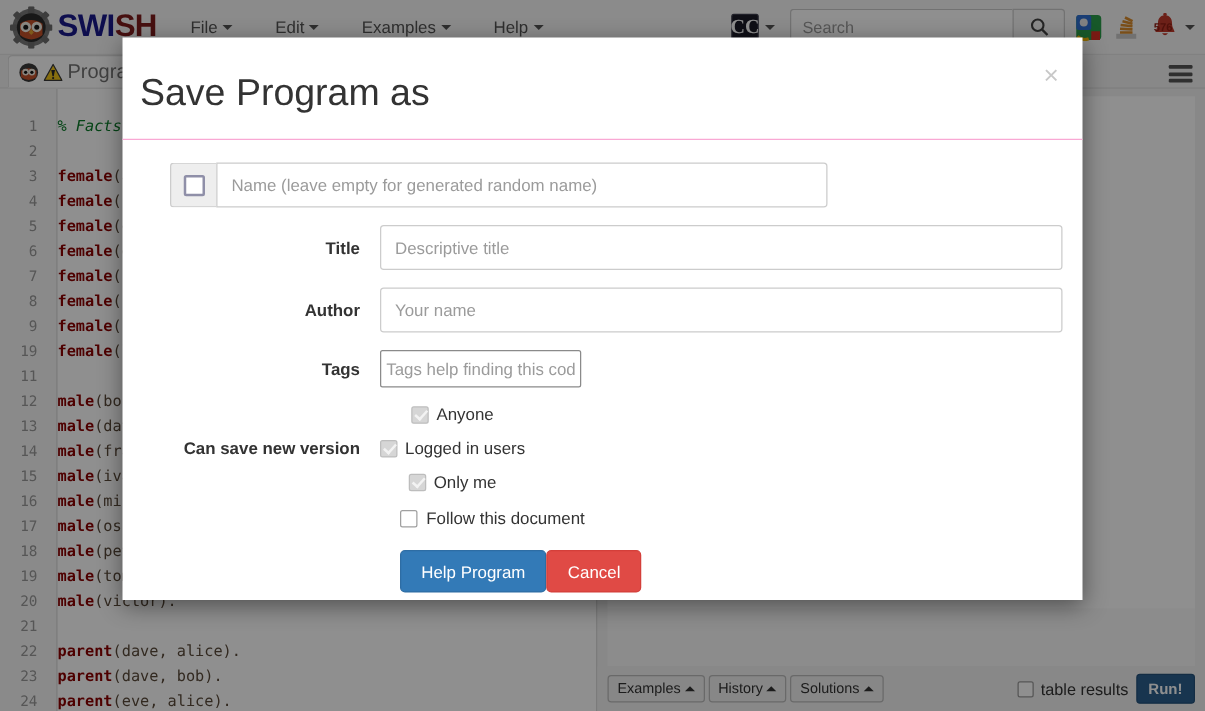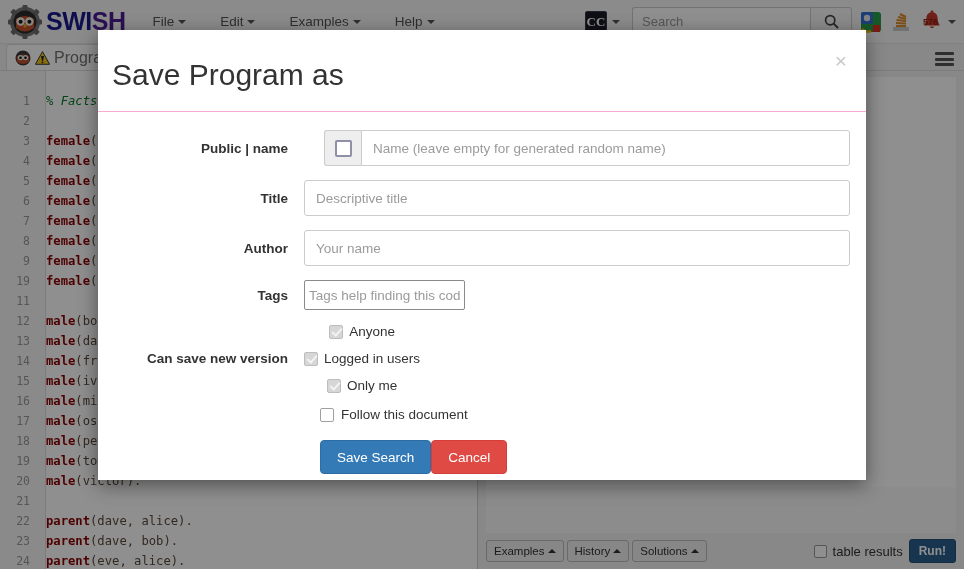--- a/index.html
+++ b/index.html
@@ -35,21 +35,21 @@
     padding: 0 10px 0 8px; height: 44px;
   }
   .owl {
     width: 34px; height: 34px; position: relative; flex: none;
   }
   .brand-text {
     font-size: 25px; font-weight: bold; letter-spacing: -0.5px;
     font-family: "Liberation Sans", sans-serif;
   }
   .brand-text .b1 { color: #1a1a8c; }
-  .brand-text .b2 { color: #4c1d95; }
+  .brand-text .b2 { color: #7f1d1d; }
 
   .nav-menu { display: flex; align-items: center; height: 44px; }
   .nav-item {
     padding: 0 17px; height: 44px; line-height: 44px;
     font-size: 13.5px; color: #555;
     display: flex; align-items: center; gap: 4px;
   }
   .caret {
     display: inline-block; width: 0; height: 0;
     border-left: 4px solid transparent;
@@ -57,21 +57,21 @@
     border-top: 4px solid #555;
   }
 
   .nav-right {
     margin-left: auto; display: flex; align-items: center;
     gap: 8px; padding-right: 8px; height: 44px;
   }
   .cc-icon {
     width: 22px; height: 22px; background: #1b1b28;
     border: 1px solid #3a3a4a; border-radius: 2px;
-    color: #ffffff; font-size: 13px; font-weight: bold;
+    color: #ffffff; font-size: 16px; font-weight: bold;
     display: flex; align-items: center; justify-content: center;
     font-family: "Liberation Serif", serif;
   }
   .cc-wrap { display: flex; align-items: center; gap: 5px; margin-right: 4px; }
   .search-group { display: flex; height: 30px; }
   .search-input {
     width: 178px; height: 30px;
     border: 1px solid #ccc; border-right: none;
     border-radius: 3px 0 0 3px;
     padding: 0 9px; font-size: 13px; color: #555;
@@ -536,21 +536,20 @@
 
   <div class="modal">
     <div class="modal-header">
       <h2 class="modal-title">Save Program as</h2>
       <button class="modal-close">×</button>
     </div>
 
     <div class="modal-body">
 
       <div class="form-row">
-        <div class="form-label">Public | name</div>
         <div class="form-ctl">
           <div class="input-group">
             <span class="ig-addon">
               <span class="cb-lg"></span>
             </span>
             <input class="txt" placeholder="Name (leave empty for generated random name)" style="">
           </div>
         </div>
       </div>
 
@@ -594,18 +593,18 @@
           </div>
         </div>
       </div>
 
       <label class="follow-row">
         <span class="cb-plain"></span>
         <span>Follow this document</span>
       </label>
 
       <div class="btn-row">
-        <button class="btn btn-primary">Save Search</button>
+        <button class="btn btn-primary">Help Program</button>
         <button class="btn btn-danger">Cancel</button>
       </div>
     </div>
   </div>
 </div>
 
 </body></html>

